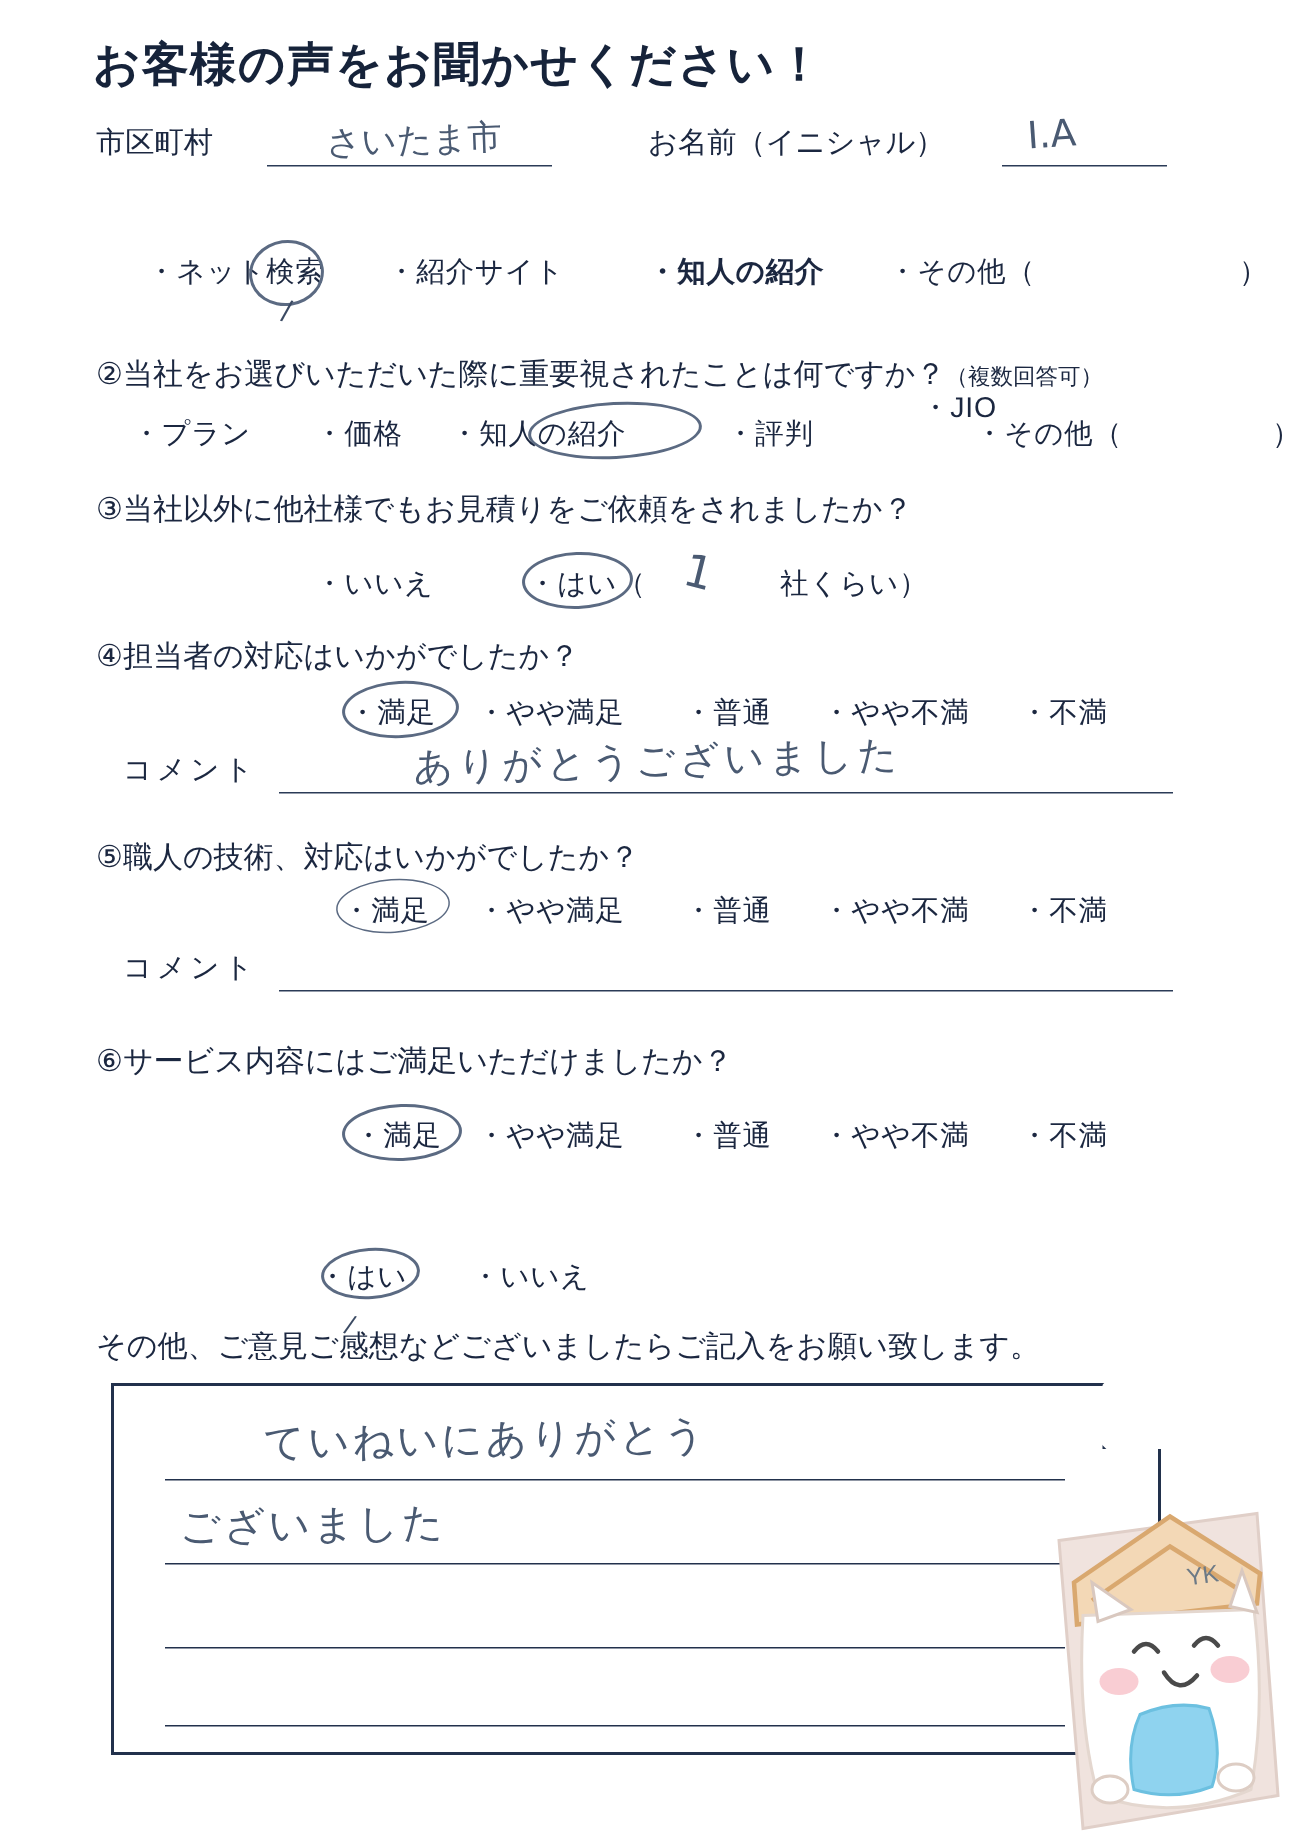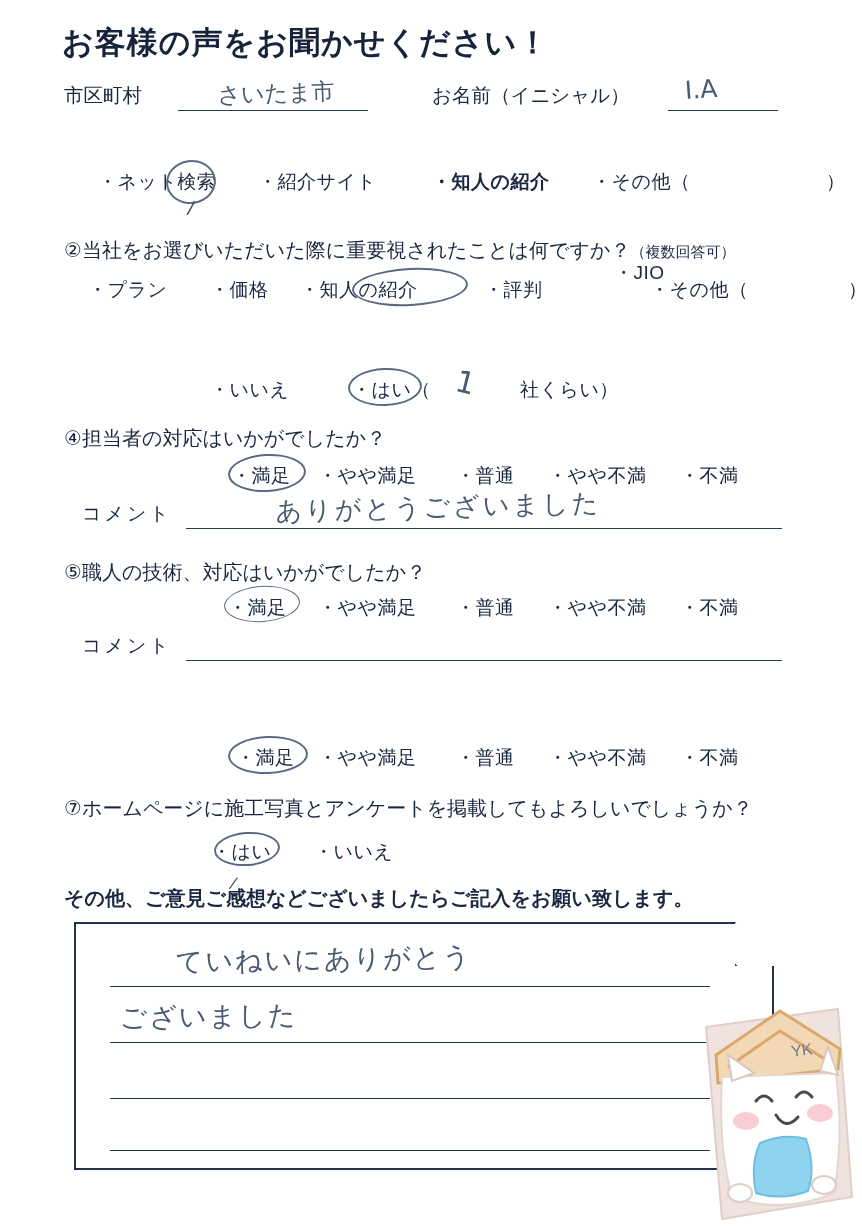--- a/index.html
+++ b/index.html
@@ -105,20 +105,23 @@
   </div>
   <div class="row opts" style="left:88px;top:280px;">・プラン</div>
   <div class="row opts" style="left:210px;top:280px;">・価格</div>
   <div class="row opts" style="left:300px;top:280px;">・知人の紹介</div>
   <div class="row opts" style="left:484px;top:280px;">・評判</div>
   <div class="row opts" style="left:578px;top:263px;margin-left:36px;">・JIO</div>
   <div class="row opts" style="left:650px;top:280px;">・その他（</div>
   <div class="row opts" style="left:848px;top:280px;">）</div>
   <div class="circ" style="left:352px;top:268px;width:112px;height:34px;transform:rotate(-3deg);"></div>
 
+  <div class="row q" style="left:64px;top:330px;">
+    <span>③</span><span>当社以外に他社様でもお見積りをご依頼をされましたか？</span>
+  </div>
   <div class="row opts" style="left:210px;top:380px;">・いいえ</div>
   <div class="row opts" style="left:352px;top:380px;">・はい（</div>
   <div class="row opts" style="left:520px;top:380px;">社くらい）</div>
   <div class="circ" style="left:348px;top:368px;width:70px;height:34px;transform:rotate(-2deg);"></div>
   <div class="hand hw-blue" style="left:452px;top:362px;font-size:30px;transform:rotate(14deg);">1</div>
 
   <div class="row q" style="left:64px;top:428px;">
     <span>④</span><span>担当者の対応はいかがでしたか？</span>
   </div>
   <div class="row opts" style="left:232px;top:466px;">・満足</div>
@@ -137,36 +140,36 @@
   <div class="row opts" style="left:228px;top:598px;">・満足</div>
   <div class="row opts" style="left:318px;top:598px;">・やや満足</div>
   <div class="row opts" style="left:456px;top:598px;">・普通</div>
   <div class="row opts" style="left:548px;top:598px;">・やや不満</div>
   <div class="row opts" style="left:680px;top:598px;">・不満</div>
   <div class="circ thin" style="left:224px;top:586px;width:74px;height:34px;transform:rotate(-4deg);"></div>
   <div class="row label" style="left:66px;top:636px;">コメント</div>
   <div class="uline" style="left:186px;top:660px;width:596px;"></div>
   <div class="hand hw-blue" style="left:276px;top:626px;font-size:26px;"></div>
 
+  <div class="row q" style="left:64px;top:698px;">
+    <span>⑥</span><span>サービス内容にはご満足いただけましたか？</span>
+  </div>
   <div class="row opts" style="left:236px;top:748px;">・満足</div>
   <div class="row opts" style="left:318px;top:748px;">・やや満足</div>
   <div class="row opts" style="left:456px;top:748px;">・普通</div>
   <div class="row opts" style="left:548px;top:748px;">・やや不満</div>
   <div class="row opts" style="left:680px;top:748px;">・不満</div>
   <div class="circ" style="left:228px;top:736px;width:76px;height:34px;transform:rotate(-2deg);"></div>
 
-  <div class="row q" style="left:64px;top:798px;">
-    <span>⑦</span><span>ホームページに施工写真とアンケートを掲載してもよろしいでしょうか？</span>
-  </div>
   <div class="row opts" style="left:212px;top:842px;">・はい</div>
   <div class="row opts" style="left:314px;top:842px;">・いいえ</div>
   <div class="circ" style="left:214px;top:832px;width:62px;height:30px;transform:rotate(-4deg);"></div>
   <div class="hand" style="left:228px;top:872px;font-size:16px;transform:rotate(18deg);">/</div>
 
-  <div class="row q" style="left:64px;top:888px;font-weight:bold;">その他、ご意見ご感想などございましたらご記入をお願い致します。</div>
+  <div class="row q" style="left:64px;top:888px;">その他、ご意見ご感想などございましたらご記入をお願い致します。</div>
 
   <div class="combox"></div>
   <div class="combox-right"></div>
   <div class="corner"></div>
 
   <div class="boxline" style="top:986px;"></div>
   <div class="boxline" style="top:1042px;"></div>
   <div class="boxline" style="top:1098px;"></div>
   <div class="boxline" style="top:1150px;"></div>
 

